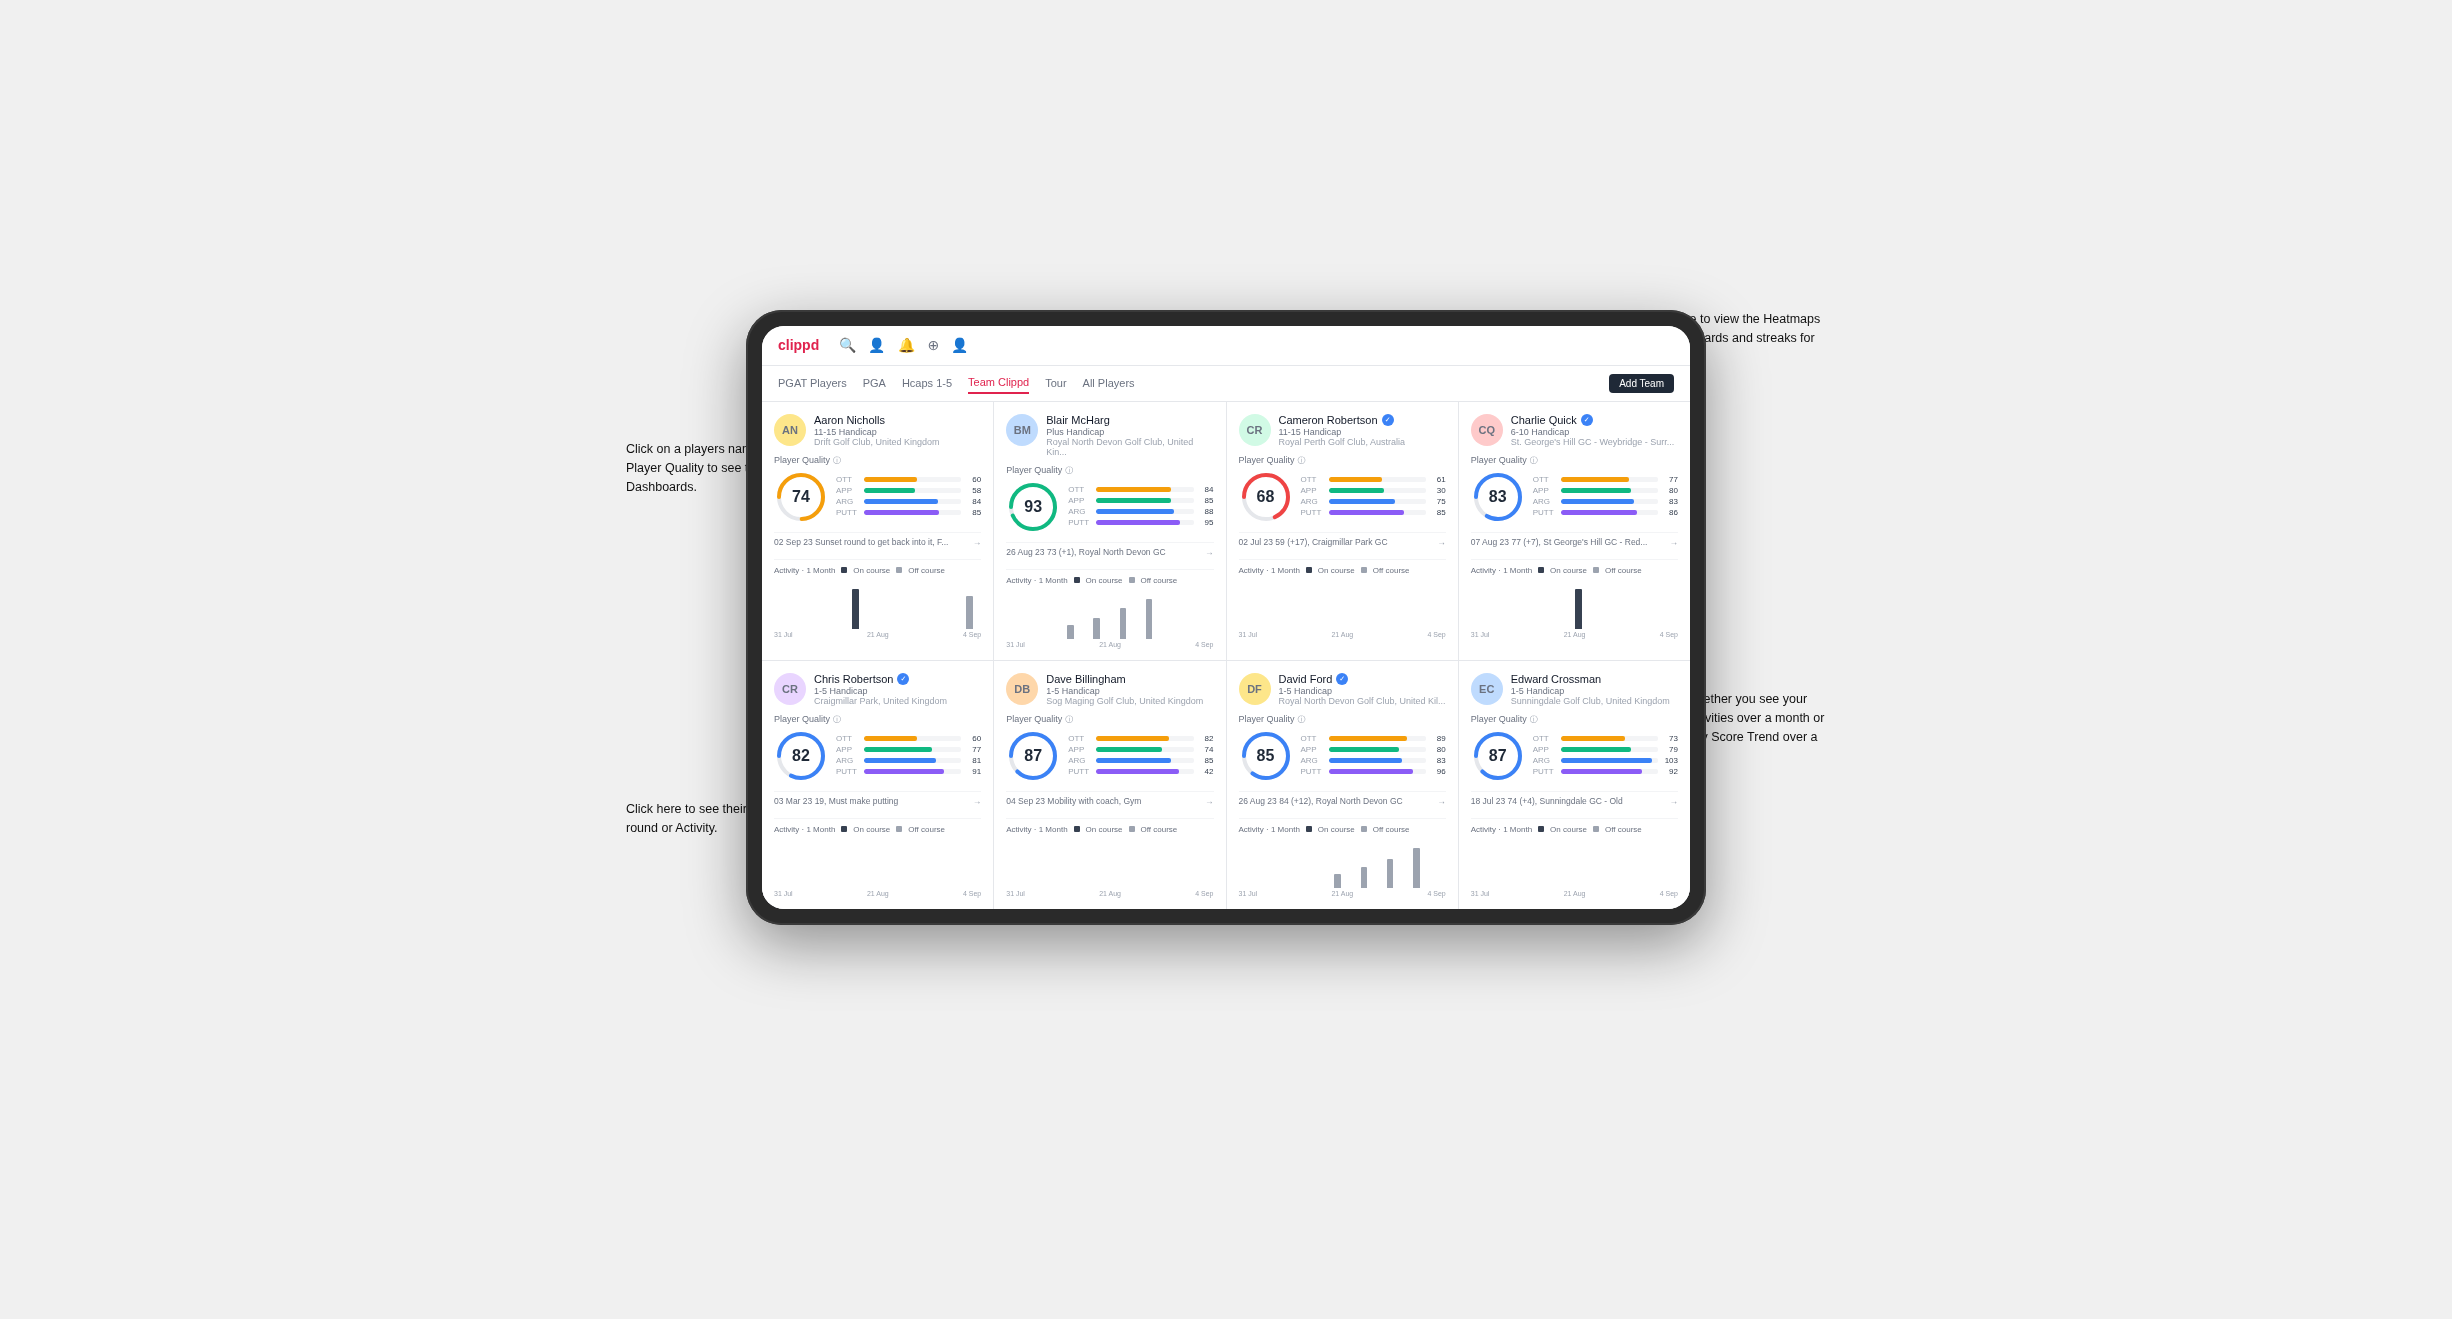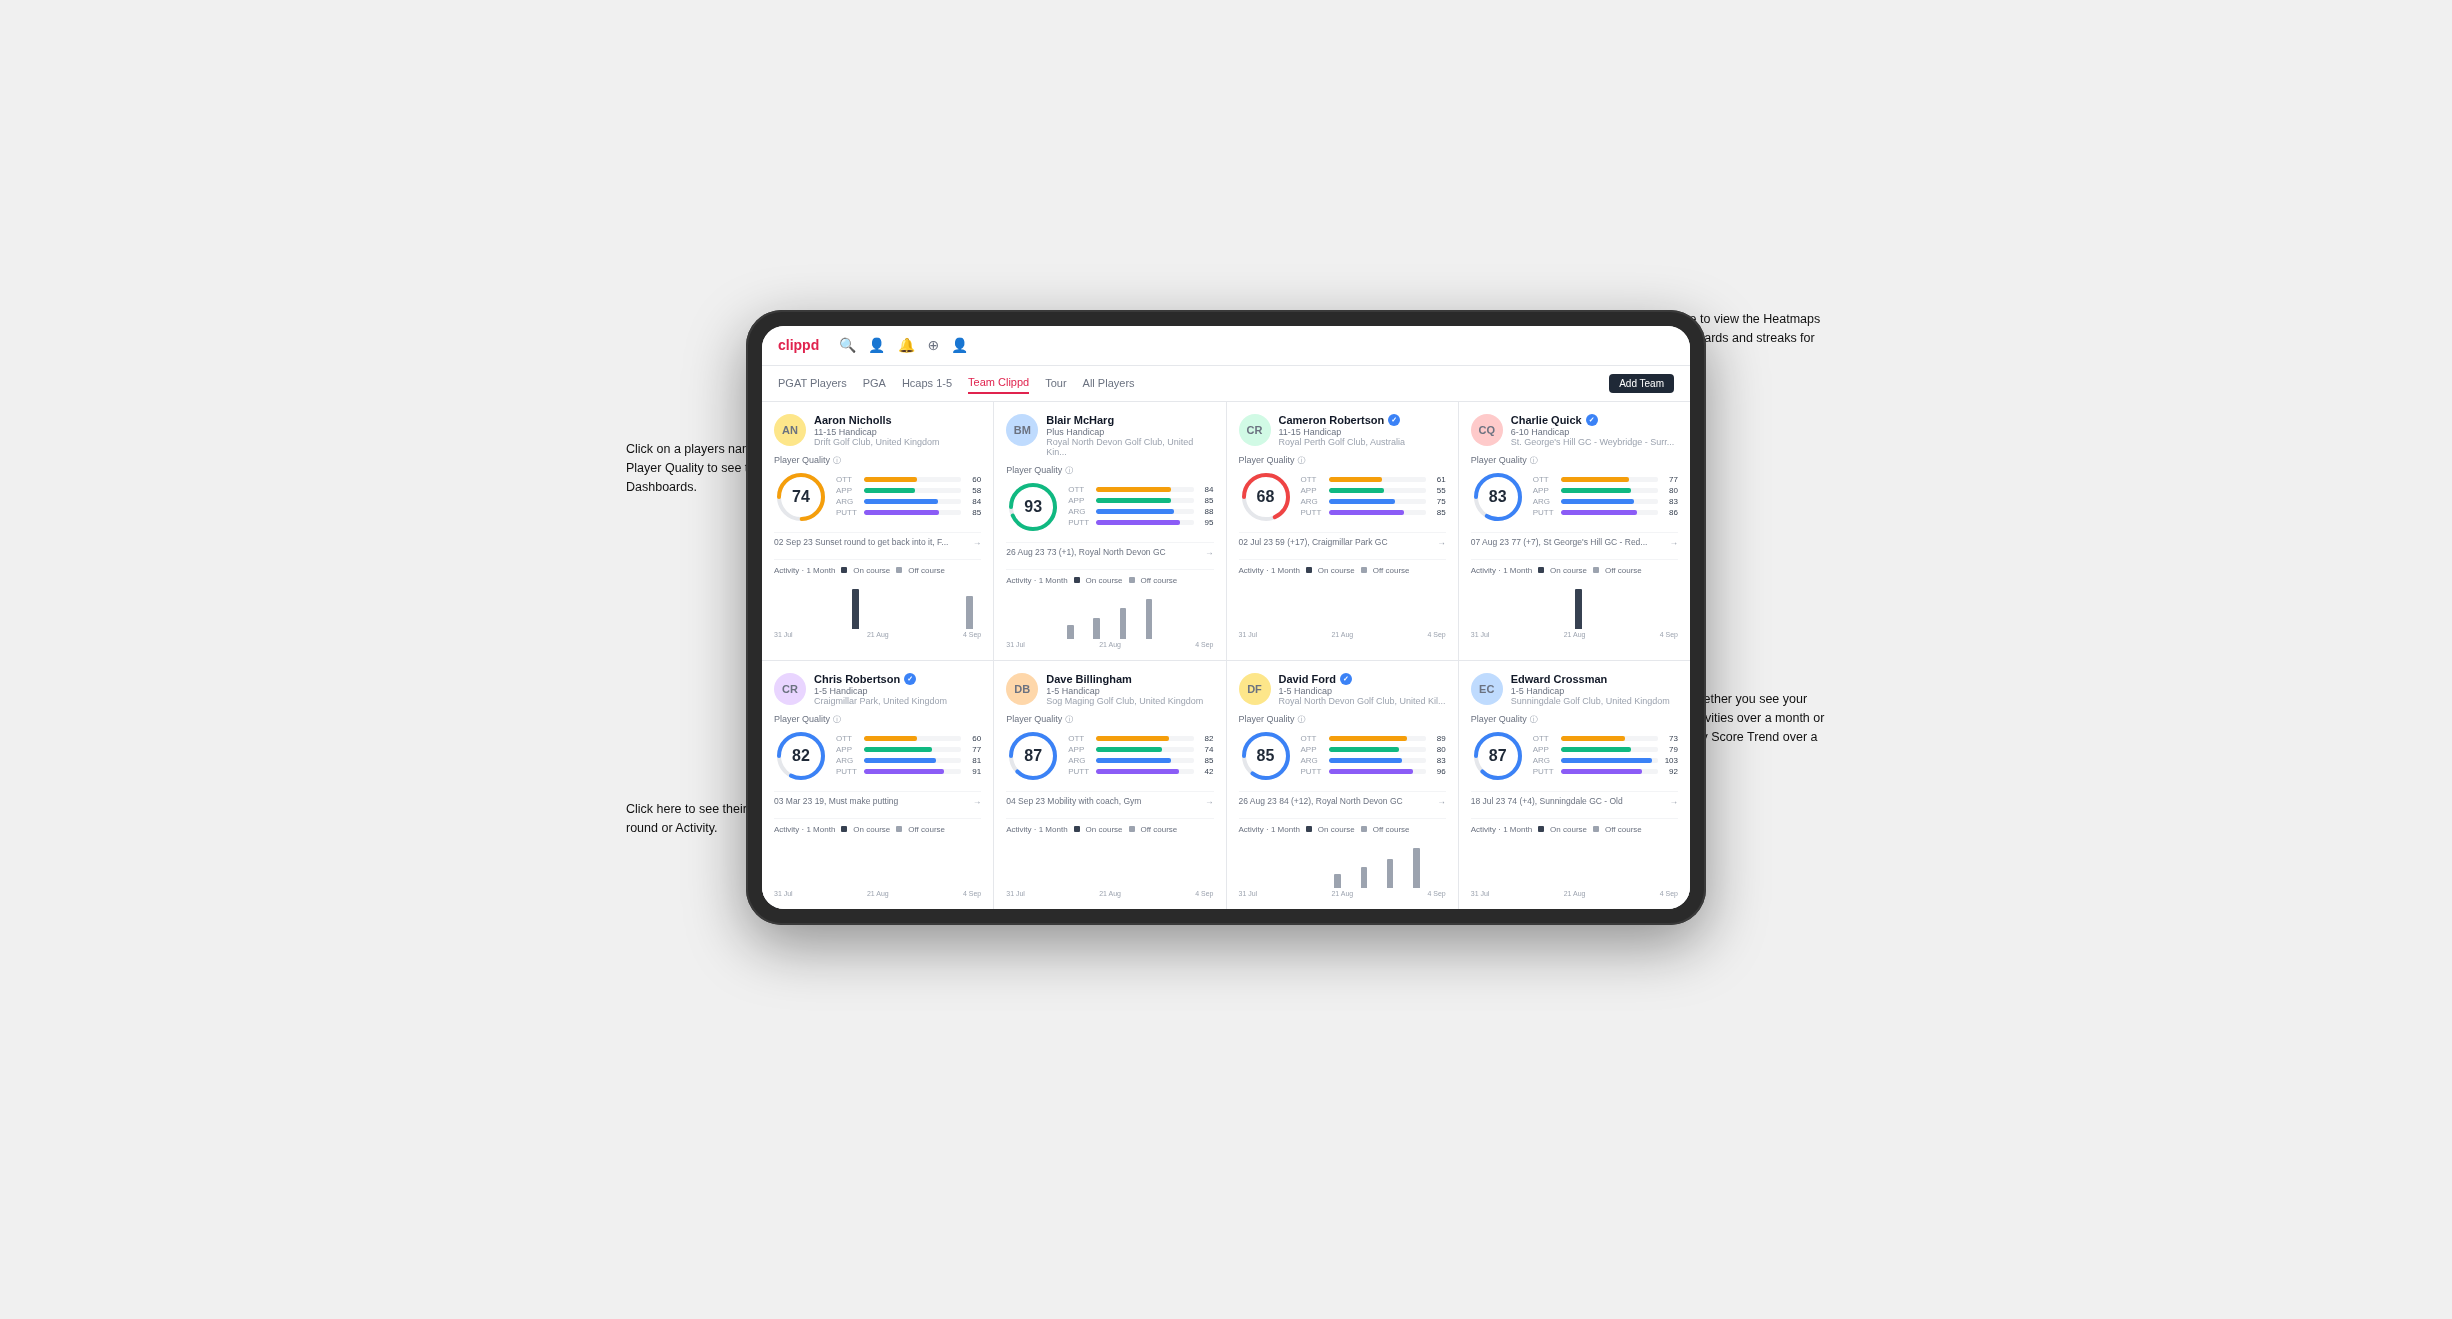--- a/index.html
+++ b/index.html
@@ -205,21 +205,21 @@
       justify-content: center;
       font-size: 11px;
       font-weight: 600;
       color: #6b7280;
     }
     .player-info {
       flex: 1;
     }
     .player-name {
       font-size: 11px;
-      font-weight: 700;
+      font-weight: 400;
       color: #111827;
       display: flex;
       align-items: center;
       gap: 4px;
     }
     .verified-badge {
       width: 12px;
       height: 12px;
       background: #3b82f6;
       border-radius: 50%;
@@ -661,21 +661,21 @@
       <div class="stat-bar-bg">
         <div class="stat-bar" style="width:55.45454545454545%;background:#f59e0b;"></div>
       </div>
       <span class="stat-value">61</span>
     </div>
     <div class="stat-row">
       <span class="stat-label">APP</span>
       <div class="stat-bar-bg">
         <div class="stat-bar" style="width:57.27272727272727%;background:#10b981;"></div>
       </div>
-      <span class="stat-value">55</span>
+      <span class="stat-value">30</span>
     </div>
     <div class="stat-row">
       <span class="stat-label">ARG</span>
       <div class="stat-bar-bg">
         <div class="stat-bar" style="width:68.18181818181817%;background:#3b82f6;"></div>
       </div>
       <span class="stat-value">75</span>
     </div>
     <div class="stat-row">
       <span class="stat-label">PUTT</span>

